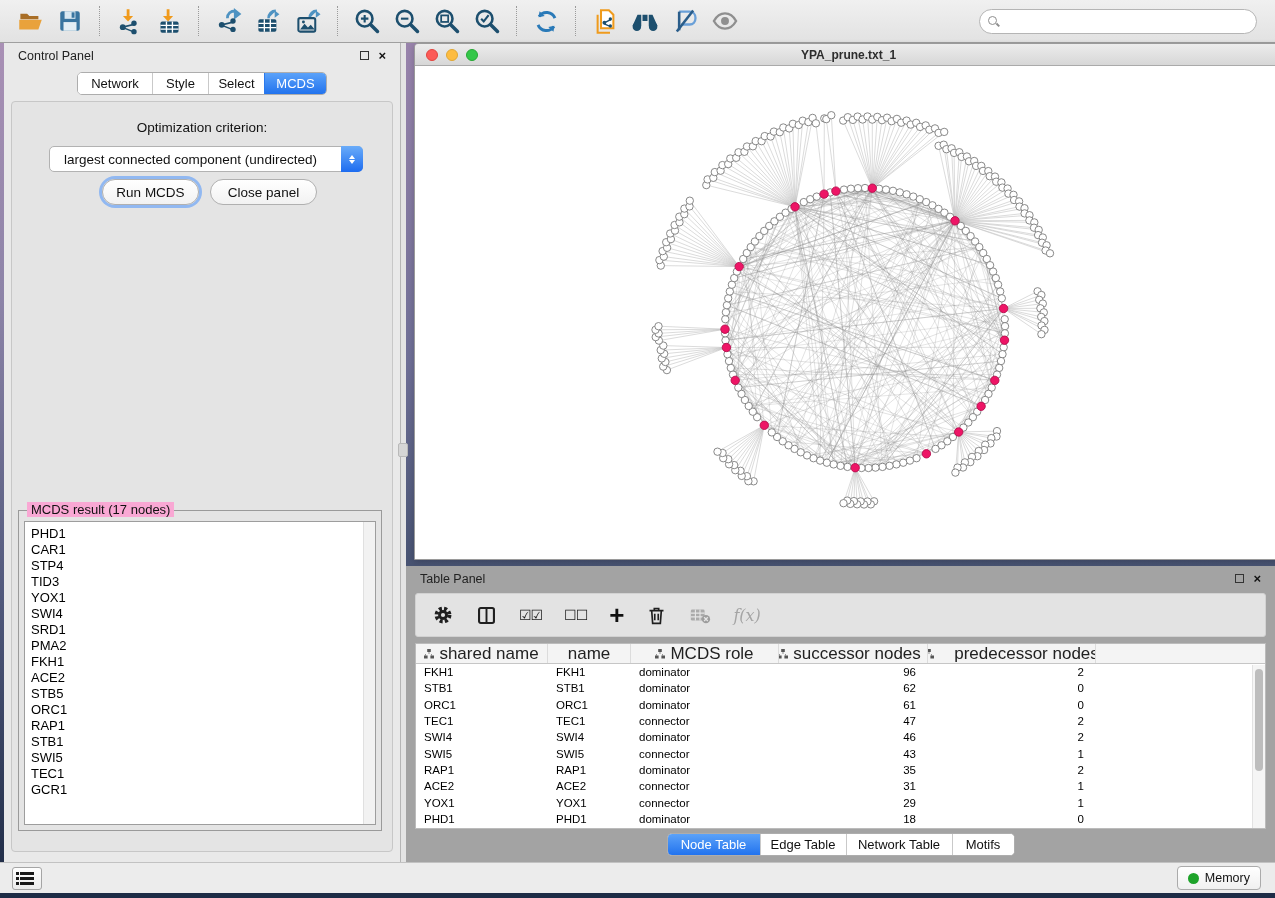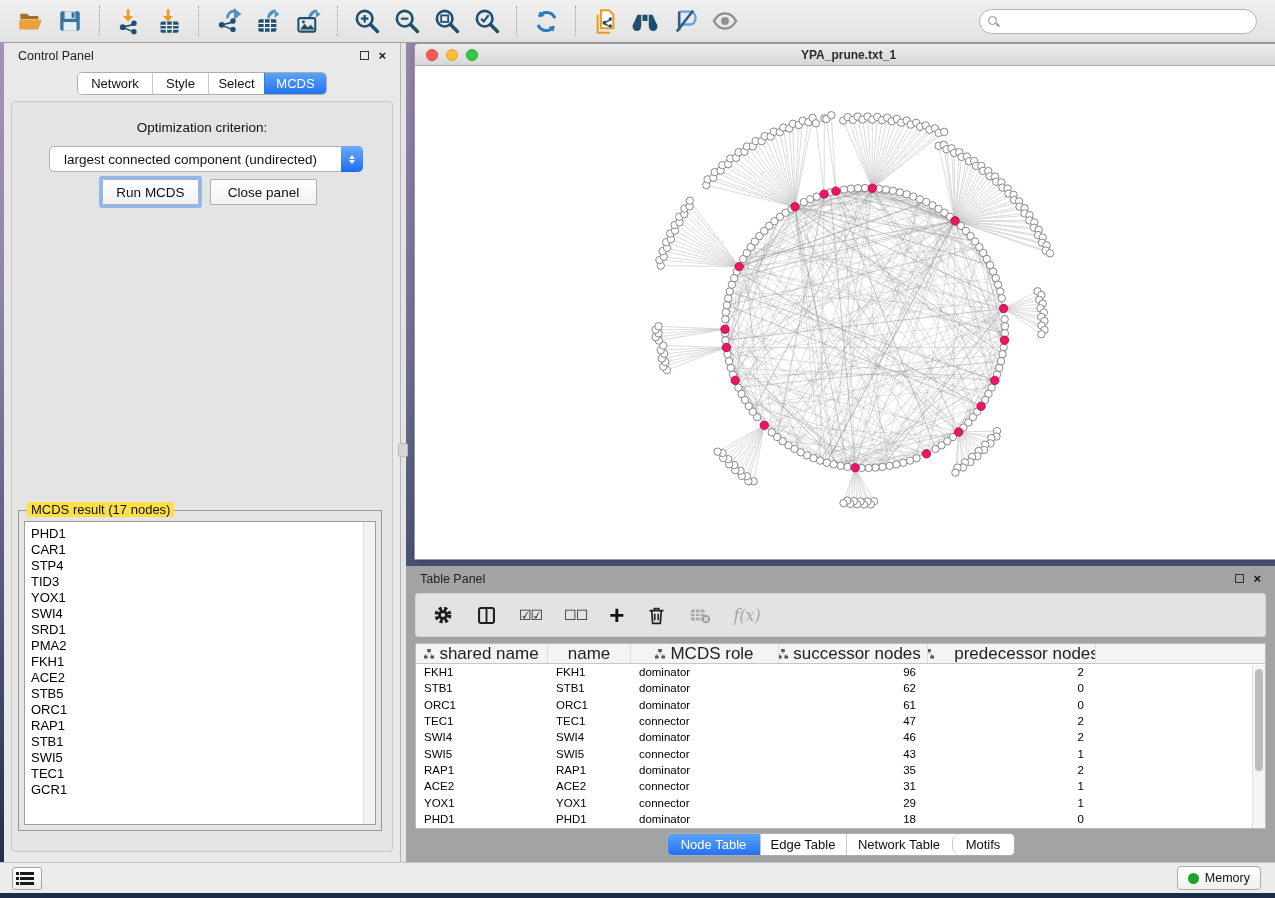--- a/index.html
+++ b/index.html
@@ -32,24 +32,24 @@
   .seg .segbtn.active { background:linear-gradient(#5ba2f9,#2273ee); color:#fff; border-left-color:#2b79ec; }
   .cp-tabs-row { text-align:center; margin-top:4px; position:relative; z-index:2; }
   .cp-content { position:absolute; left:7px; right:7px; top:58px; bottom:10px; background:#e4e4e4; border:1px solid #c7c7c7; border-radius:4px; }
   .opt-label { text-align:center; margin-top:18px; font-size:13.5px; color:#111; }
   .dropdown { position:absolute; left:37px; top:44px; width:314px; height:26px; background:#fff; border:1px solid #b2b2b2; border-radius:5px; font-size:13.5px; color:#111; display:flex; align-items:center; padding-left:14px; }
   .dd-cap { position:absolute; right:-1px; top:-1px; bottom:-1px; width:22px; background:linear-gradient(#6aacf9,#1d6cf0); border-radius:0 5px 5px 0; display:flex; flex-direction:column; align-items:center; justify-content:center; gap:1px; }
   .dd-cap i { width:0; height:0; border-left:3.5px solid transparent; border-right:3.5px solid transparent; }
   .dd-up { border-bottom:4px solid #fff; }
   .dd-down { border-top:4px solid #fff; }
   .btnrow { position:absolute; left:0; right:0; top:77px; height:28px; }
-  .macbtn { position:absolute; height:26px; background:linear-gradient(#ffffff,#f2f2f2); border:1px solid #b0b0b0; border-radius:1px; font-size:13.5px; color:#111; font-family:inherit; }
+  .macbtn { position:absolute; height:26px; background:linear-gradient(#ffffff,#f2f2f2); border:1px solid #b0b0b0; border-radius:13px; font-size:13.5px; color:#111; font-family:inherit; }
   .focusring { box-shadow:0 0 0 3px rgba(90,155,250,.6); }
   .mcds-fieldset { position:absolute; left:6px; right:10px; top:408px; bottom:20px; border:1px solid #9a9a9a; }
-  .mcds-legend { position:absolute; left:8px; top:-9px; background:#fde047; padding:0 4px; font-size:13px; color:#111; }
+  .mcds-legend { position:absolute; left:8px; top:-9px; background:#f9a8d4; padding:0 4px; font-size:13px; color:#111; }
   .mcds-list { position:absolute; left:5px; right:5px; top:10px; bottom:5px; background:#fff; border:1px solid #9d9d9d; overflow:hidden; }
   .mcds-items { padding:4px 0 0 6px; font-size:13px; color:#000; line-height:16px; }
   .mcds-scroll { position:absolute; right:0; top:0; bottom:0; width:12px; background:#f2f2f2; border-left:1px solid #e0e0e0; }
 
   
   .vsplit { position:absolute; left:401px; top:43px; width:5px; height:819px; background:#e4e4e4; }
   .vgrip { position:absolute; left:-3px; top:400px; width:10px; height:14px; background:#d6d6d6; border:1px solid #b9b9b9; border-radius:2px; }
 
   
   .netwin { position:absolute; left:406px; top:43px; width:869px; height:517px; border:1px solid #9a9a9a; border-radius:4px 4px 0 0; overflow:hidden; box-shadow:0 2px 6px rgba(0,0,0,.18);margin-left:8px; }
@@ -1286,21 +1286,21 @@
         </div>
       </div>
     <div class="tscroll">
         <span class="tthumb"></span>
       </div>
   </div>
   <div class="tp-tabs-row"><span id="tp-tabs" class="seg">
         <button class="segbtn active" style="width: 92px;">Node Table</button>
         <button class="segbtn" style="width: 86px;">Edge Table</button>
         <button class="segbtn" style="width: 106px;">Network Table</button>
-        <button class="segbtn" style="width: 62px; border-radius: 8px;">Motifs</button>
+        <button class="segbtn" style="width: 62px;">Motifs</button>
       </span></div>
 </div>
 
 <div class="statusbar">
   <span class="listbtn">
       <span class="listicon">
         <i></i>
         <i></i>
         <i></i>
       </span>

